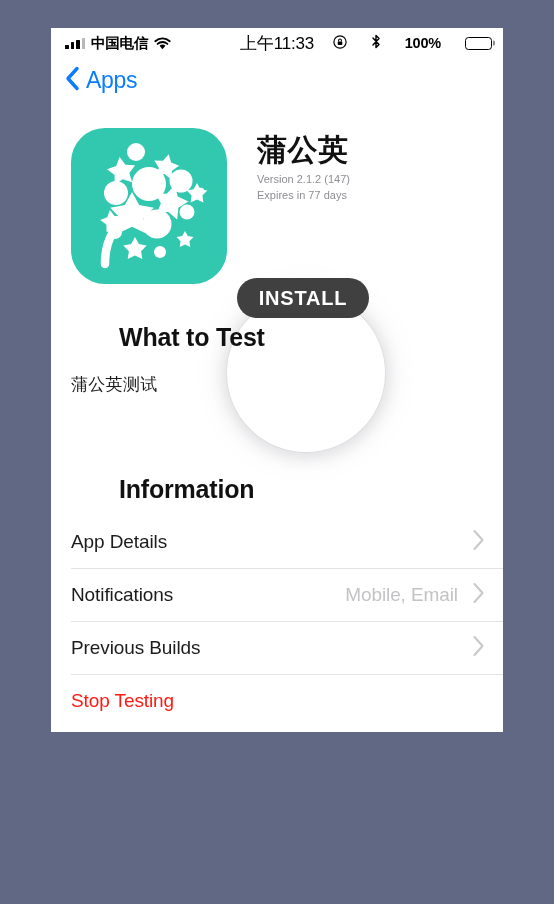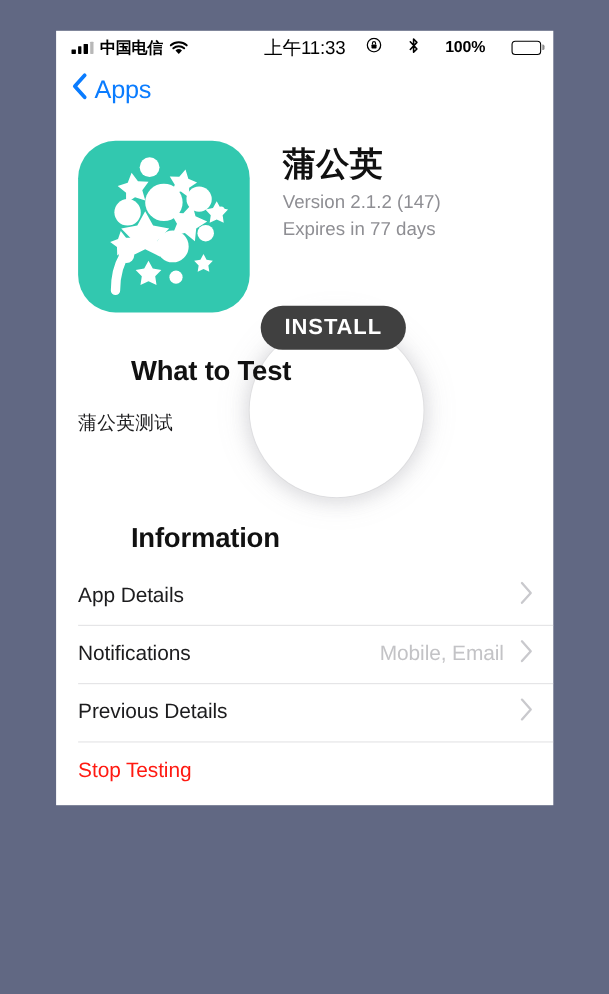--- a/index.html
+++ b/index.html
@@ -122,21 +122,21 @@
 
   #app-title-block { position: absolute; left: 196px; top: 8px; width: 250px; margin-left: 10px; }
   #app-name {
     font-size: 30px;
     font-weight: bold;
     color: #111;
     line-height: 1.2;
     letter-spacing: 0.5px;
   }
   .app-meta {
-    font-size: 17px;
+    font-size: 11px;
     color: #8e8e93;
     line-height: 1.45;
     margin-top: 4px;
   }
   .app-meta.second { margin-top: 0px; }
 
   #install-button {
     position: absolute;
     left: 186px; top: 154px;
     width: 132px; height: 40px;
@@ -331,21 +331,21 @@
           </svg></span>
       </div>
       <div class="list-row has-chevron">
         <span class="row-label">Notifications</span>
         <span class="row-value">Mobile, Email</span>
         <span class="row-chevron"><svg width="13" height="22" viewBox="0 0 13 22">
             <path d="M2.5 2 L10.5 11 L2.5 20" stroke="#c9c9cd" stroke-width="2.1" fill="none" stroke-linecap="round" stroke-linejoin="round"></path>
           </svg></span>
       </div>
       <div class="list-row has-chevron">
-        <span class="row-label">Previous Details</span>
+        <span class="row-label">Previous Builds</span>
         <span class="row-chevron"><svg width="13" height="22" viewBox="0 0 13 22">
             <path d="M2.5 2 L10.5 11 L2.5 20" stroke="#c9c9cd" stroke-width="2.1" fill="none" stroke-linecap="round" stroke-linejoin="round"></path>
           </svg></span>
       </div>
       <div class="list-row no-chevron">
         <span class="row-label">Stop Testing</span>
       </div>
     </div>
 
 </div>

